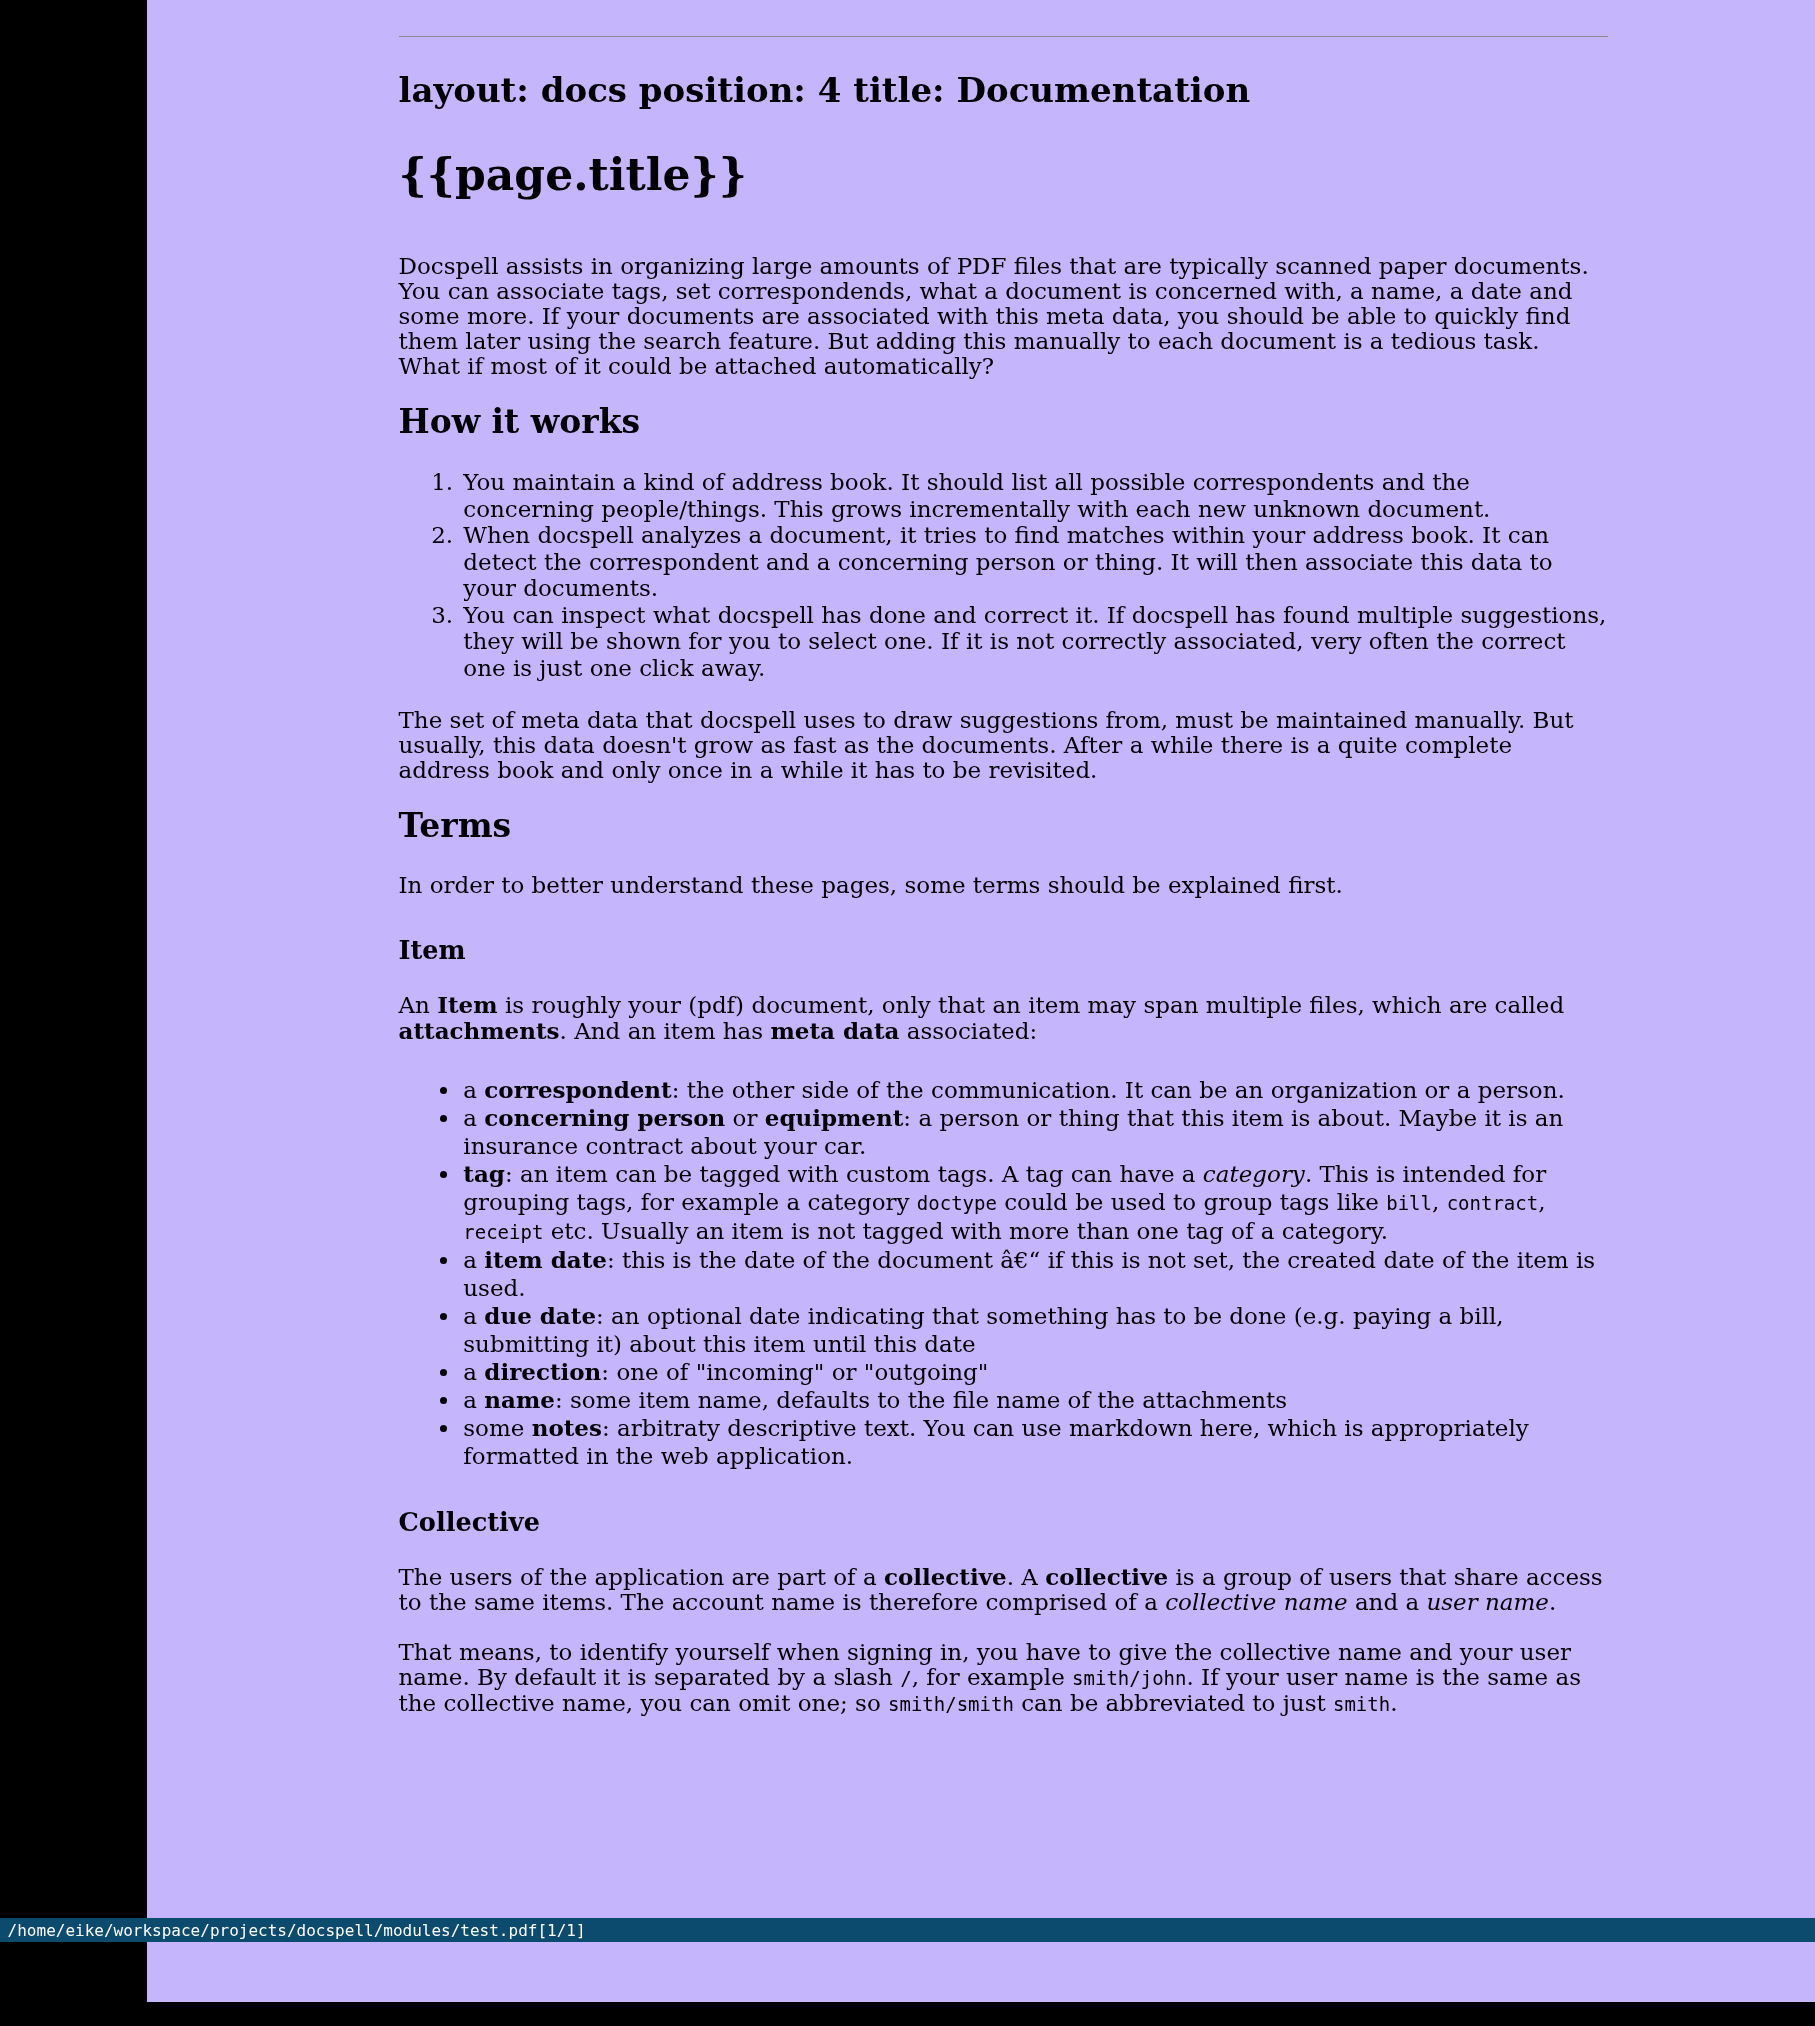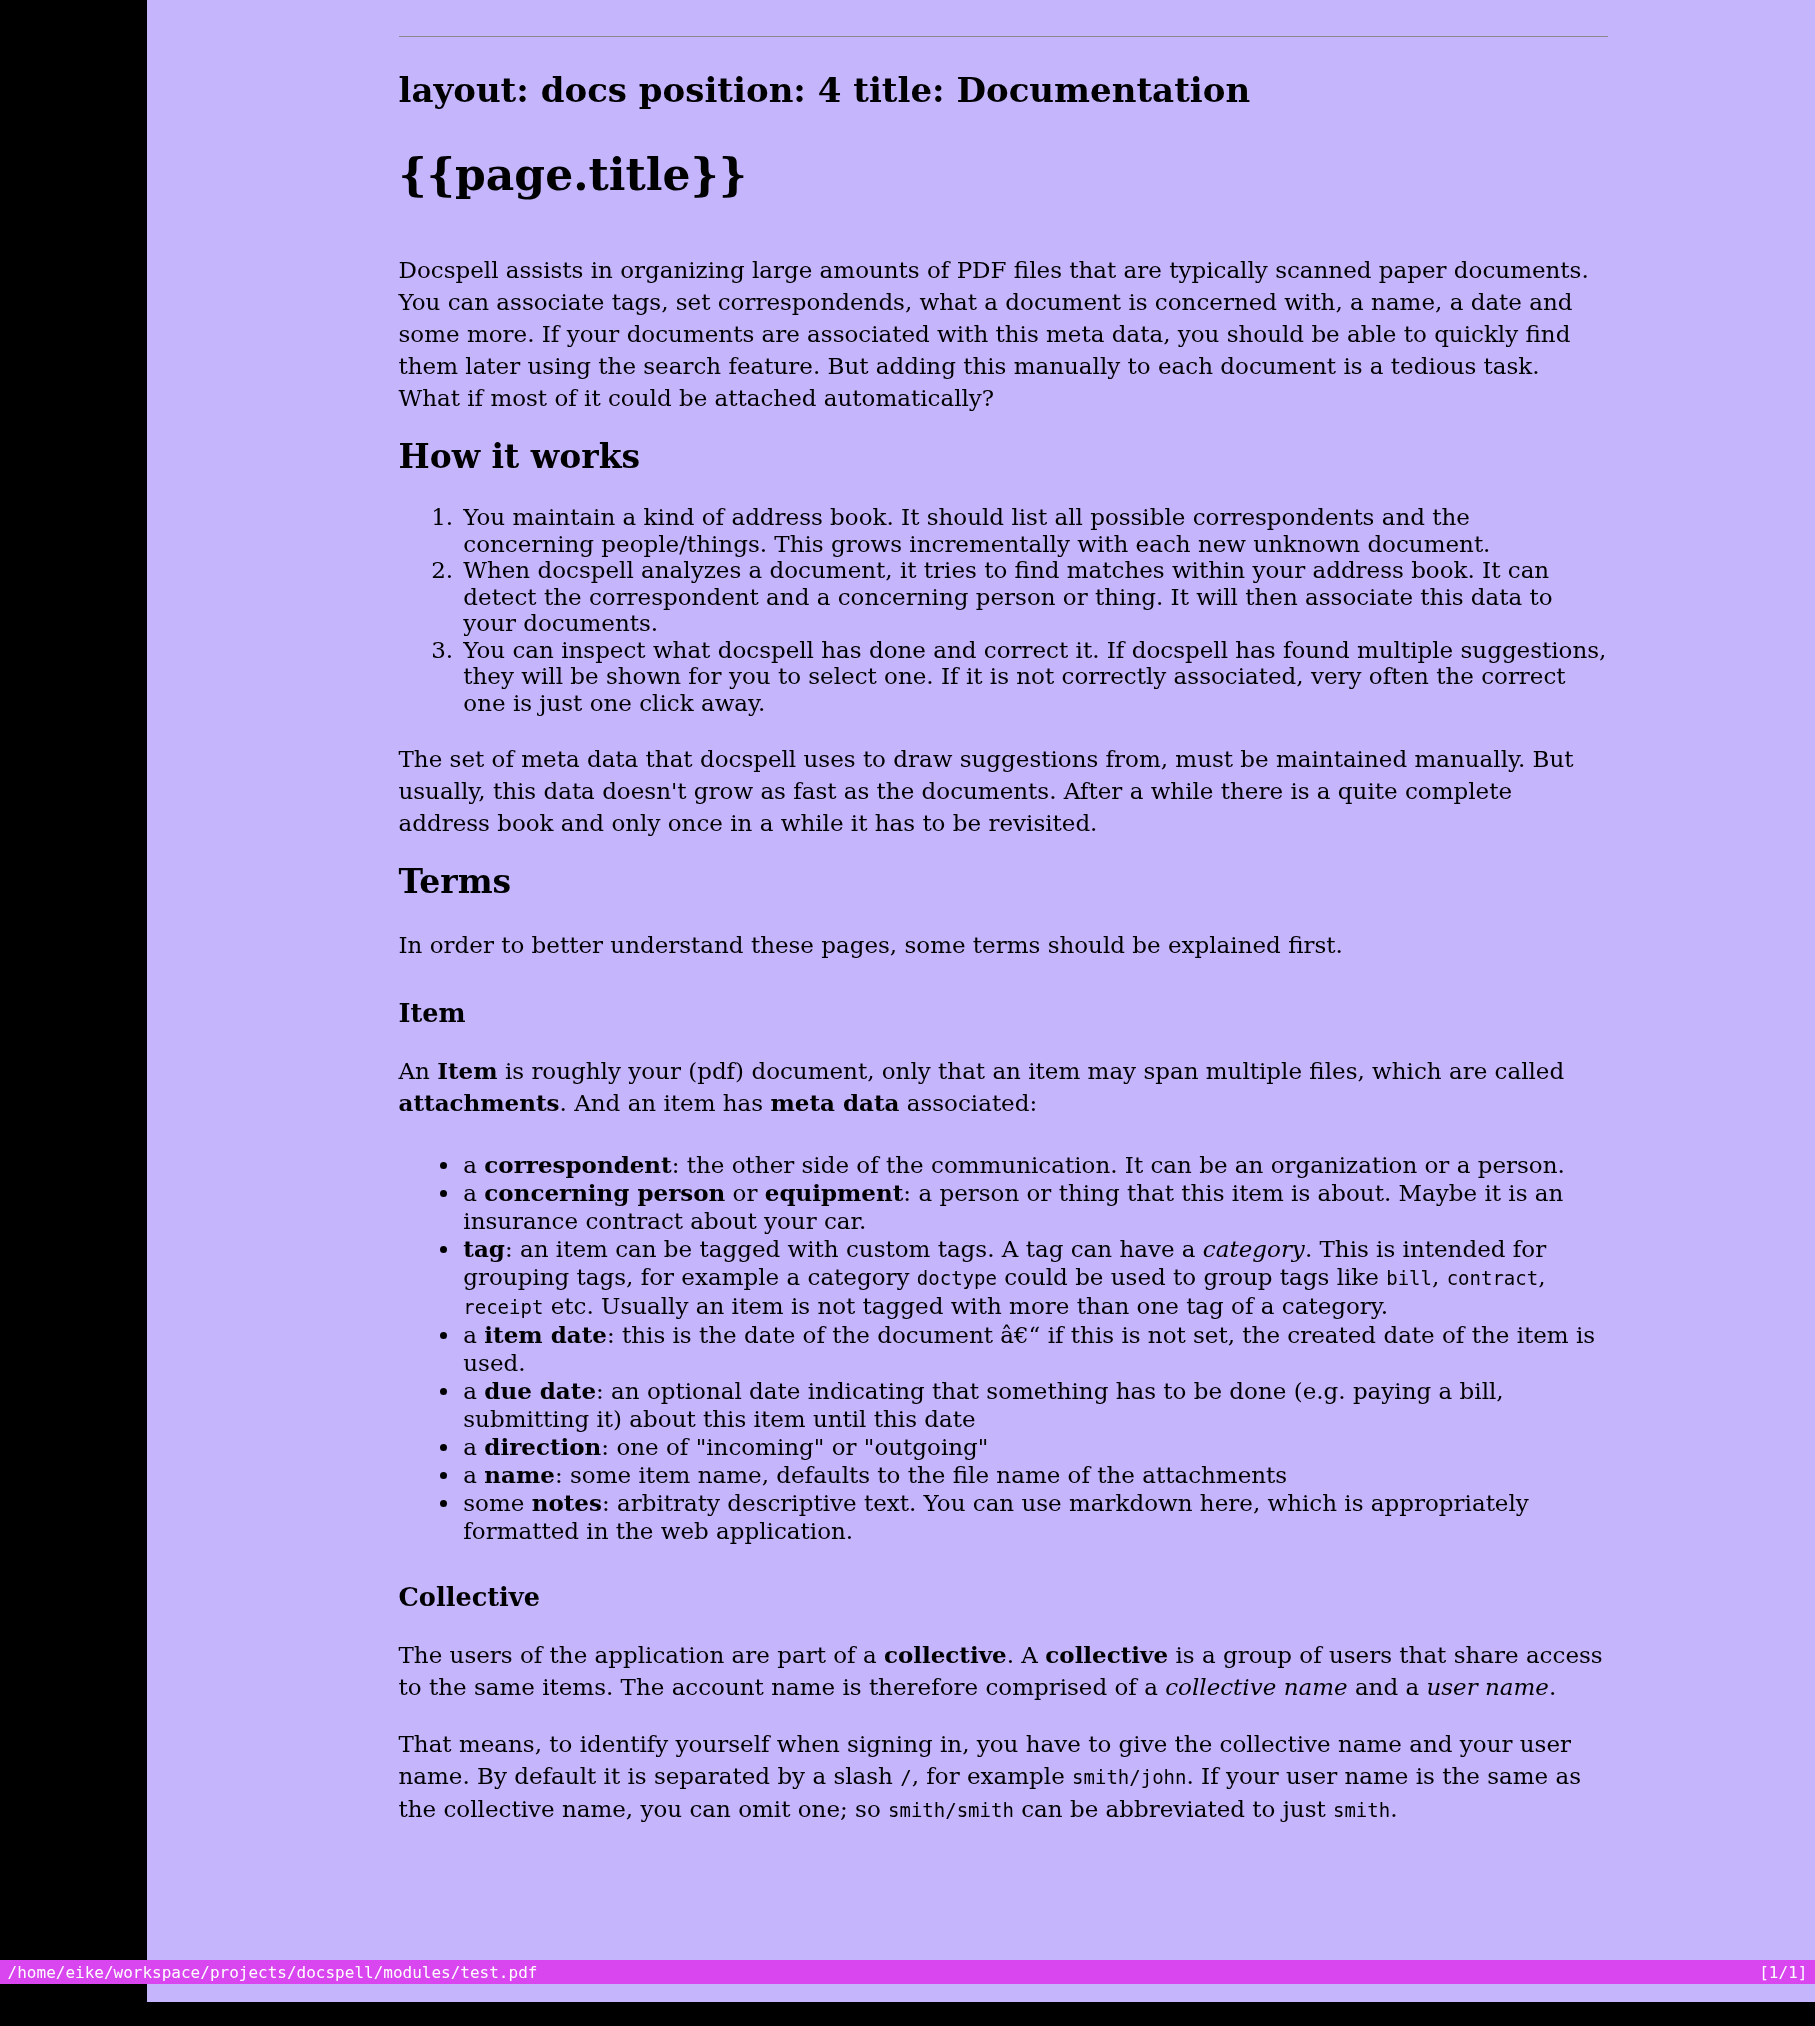--- a/index.html
+++ b/index.html
@@ -19,33 +19,33 @@
   .content { width: 1209px; margin: 0 auto; }
   hr.front-rule {
     border: none; border-top: 1.9px solid #8a8a8a;
     margin: 36px 0 0 0;
   }
   h1, h2, h3 { font-weight: 700; line-height: 1.15; }
   .fm-heading { font-size: 34px; margin: 34px 0 0 0; }
   .page-title { font-size: 44px; margin: 40px 0 53px 0; }
   h2.section-heading { font-size: 33px; margin: 11px 0 28px 0; }
   h3.subsection-heading { font-size: 25.6px; margin: 38px 0 26.5px 0; }
-  p { font-size: 23px; line-height: 32px; margin: 24.6px 0; }
+  p { font-size: 23px; line-height: 25px; margin: 24.6px 0; }
   ol.doc-list { font-size: 23px; line-height: 26.5px; margin: 26.5px 0; padding-left: 62px; }
   ul.doc-list { font-size: 23px; line-height: 28px; margin: 32px 0 26.5px 0; padding-left: 62px; }
   li { margin: 0; padding-left: 2.8px; }
   .seg-b { font-weight: 700; }
   .seg-i { font-style: italic; }
   .seg-c { font-family: "DejaVu Sans Mono", monospace; font-size: 19px; }
   .statusbar {
-    position: absolute; left: 0; top: 1960px;
+    position: absolute; left: 0; top: 1918px;
     width: 1815px; height: 24px;
-    background: #d946ef; color: #ffffff;
+    background: #0c4a6e; color: #ffffff;
     font-family: "DejaVu Sans Mono", monospace; font-size: 16px;
-    display: flex; justify-content: space-between; align-items: center;
+    display: flex; justify-content: flex-start; align-items: center;
     padding: 0 7.6px; box-sizing: border-box;
     white-space: pre;
   }
 </style>
 </head>
 <body>
 
 <div class="viewer">
   <div class="page">
     <div class="content">

